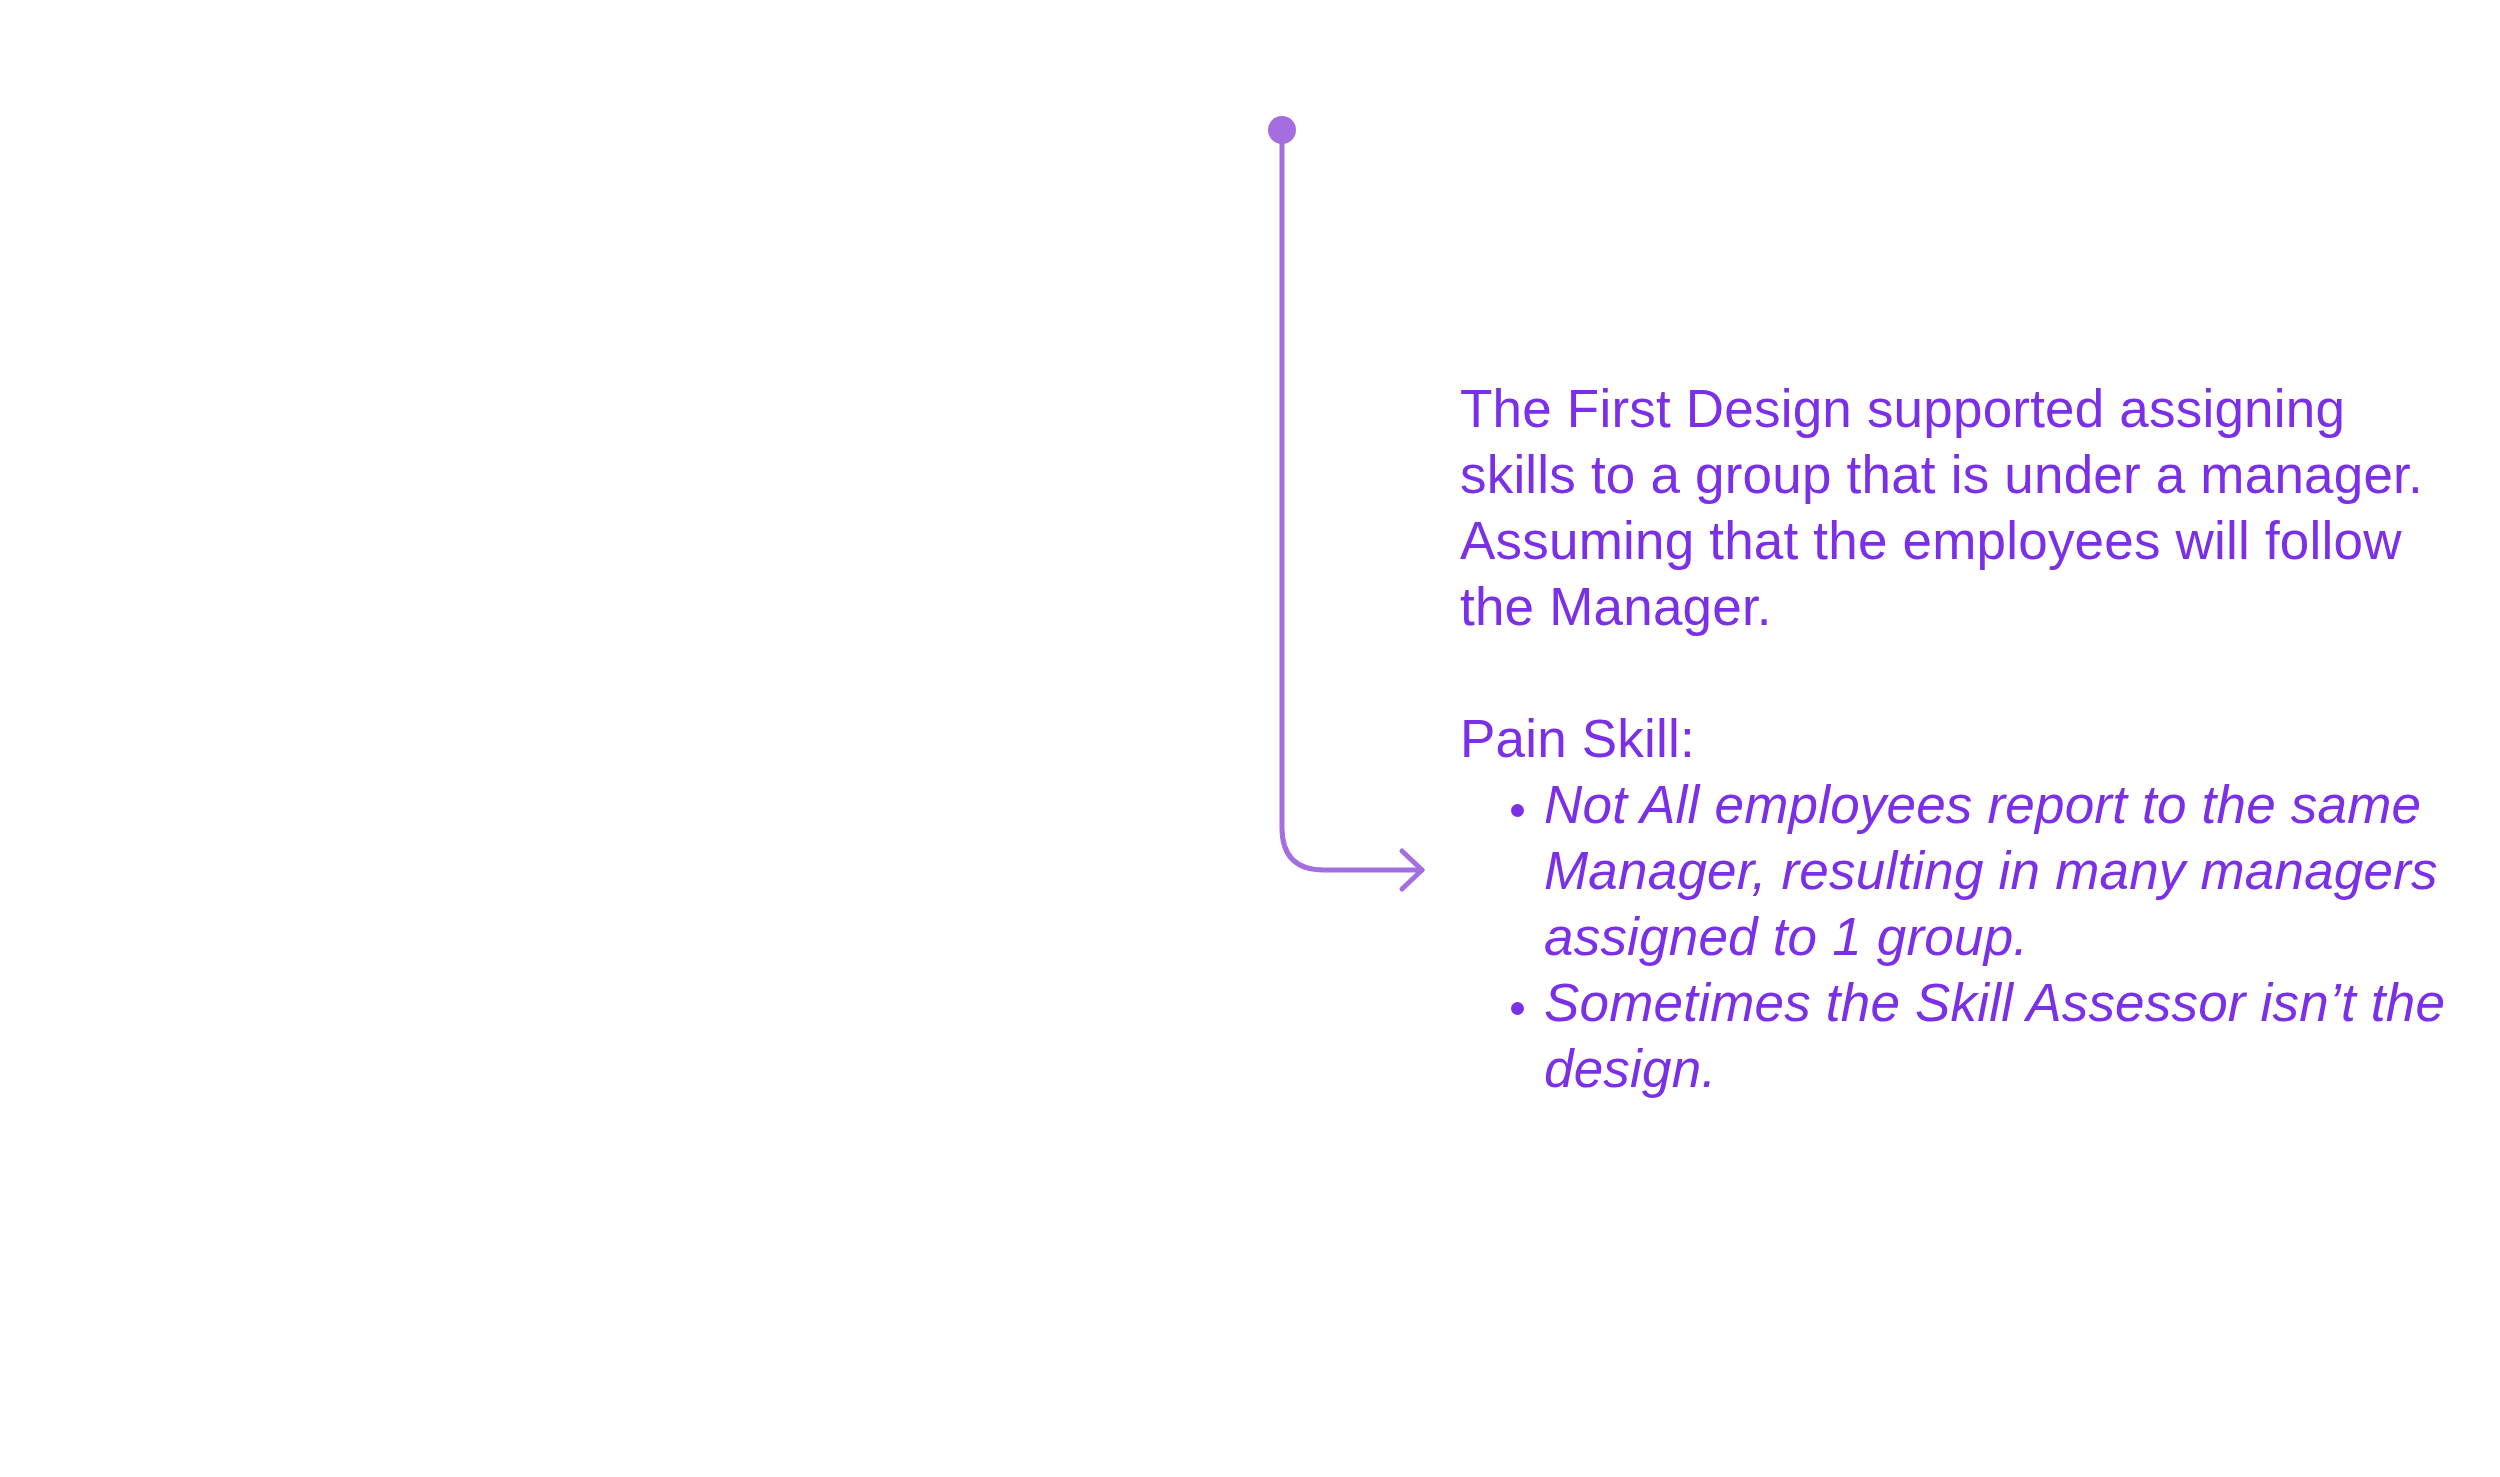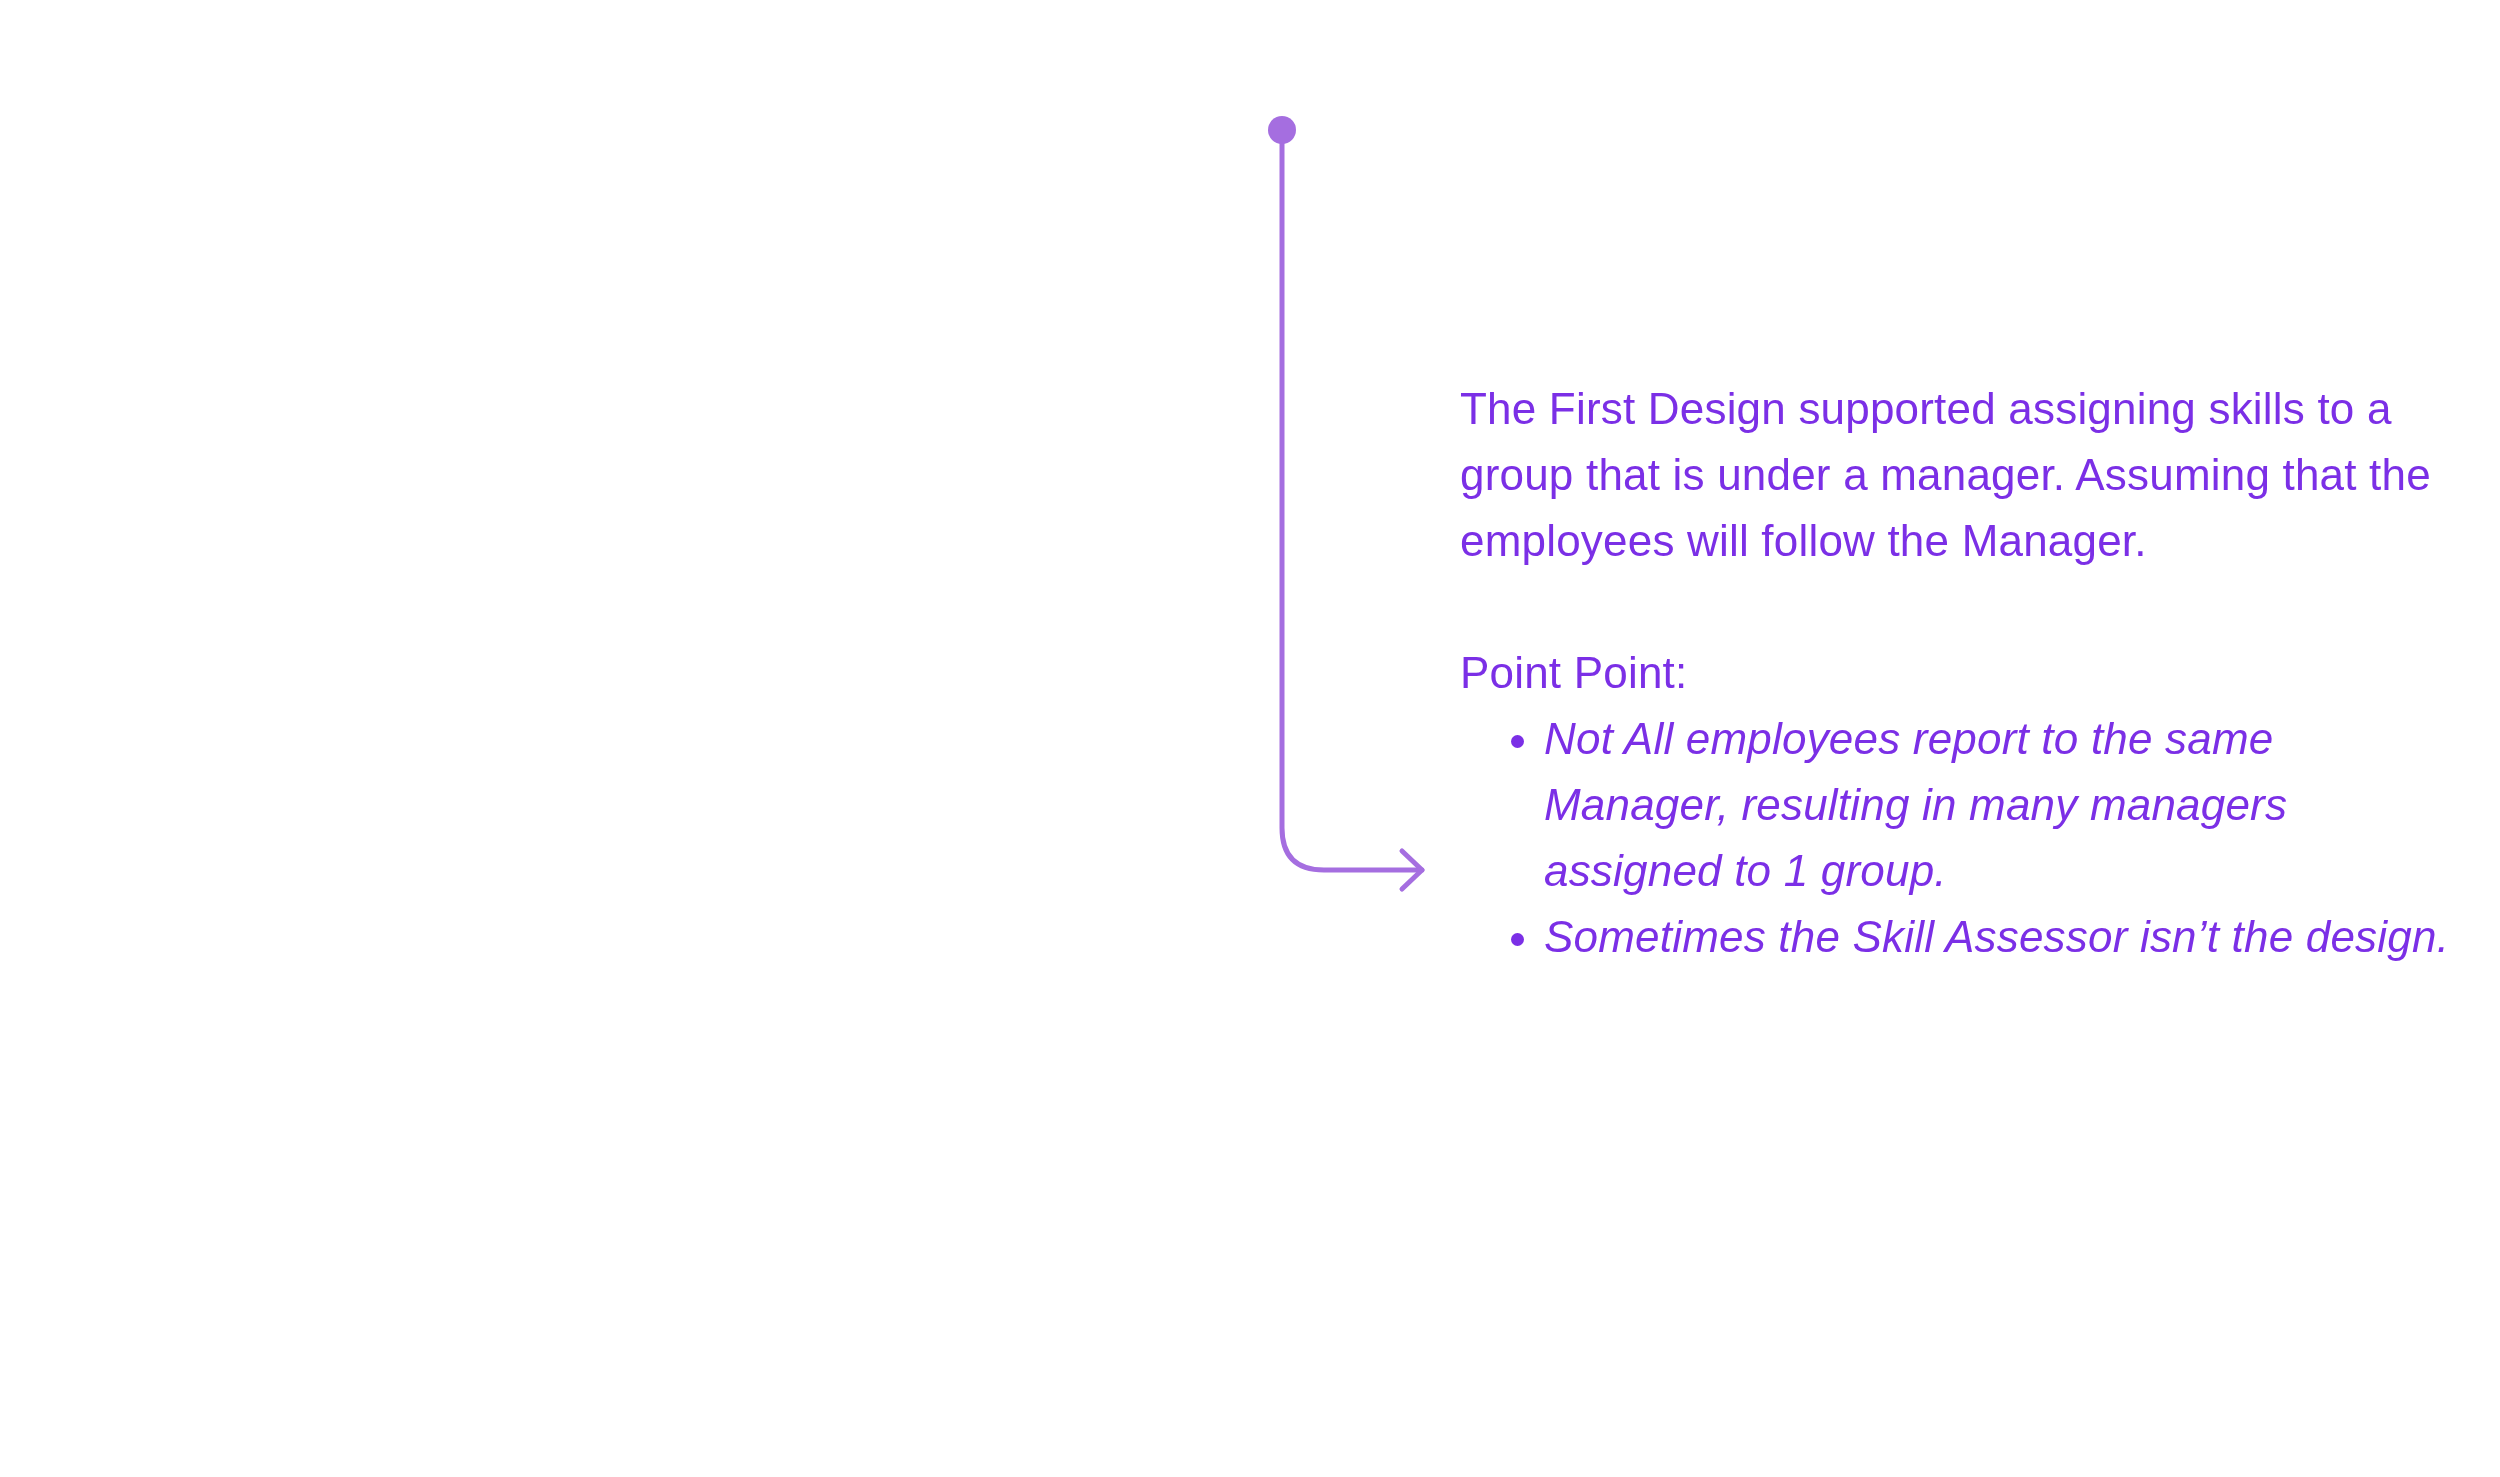--- a/index.html
+++ b/index.html
@@ -20,21 +20,21 @@
       top: 0;
       width: 2500px;
       height: 1477px;
     }
     .note {
       position: absolute;
       left: 1460px;
       top: 376px;
       width: 1000px;
       color: #7b2fe6;
-      font-size: 44px;
+      font-size: 53px;
       line-height: 66px;
       letter-spacing: 0.2px;
     }
     .note p {
       margin: 0;
     }
     .gap {
       height: 66px;
     }
     .note ul {
@@ -54,19 +54,19 @@
 
 <svg class="connector" viewBox="0 0 2500 1477" xmlns="http://www.w3.org/2000/svg">
   <circle cx="1282" cy="130" r="14" fill="#a56ee0"></circle>
   <path d="M1282 130 L1282 828 Q1282 870 1324 870 L1422 870" fill="none" stroke="#a56ee0" stroke-width="5" stroke-linecap="round"></path>
   <path d="M1402 851 L1422 870 L1402 889" fill="none" stroke="#a56ee0" stroke-width="5" stroke-linecap="round" stroke-linejoin="round"></path>
 </svg>
 
 <div class="note">
   <p>The First Design supported assigning skills to a group that is under a manager. Assuming that the employees will follow the Manager.</p>
   <div class="gap"></div>
-  <p>Point Point:</p>
+  <p>Pain Skill:</p>
   <ul>
     <li>Not All employees report to the same Manager, resulting in many managers assigned to 1 group.</li>
     <li>Sometimes the Skill Assessor isn’t the design.</li>
   </ul>
   <div class="gap"></div>
 </div>
 
 </body></html>

